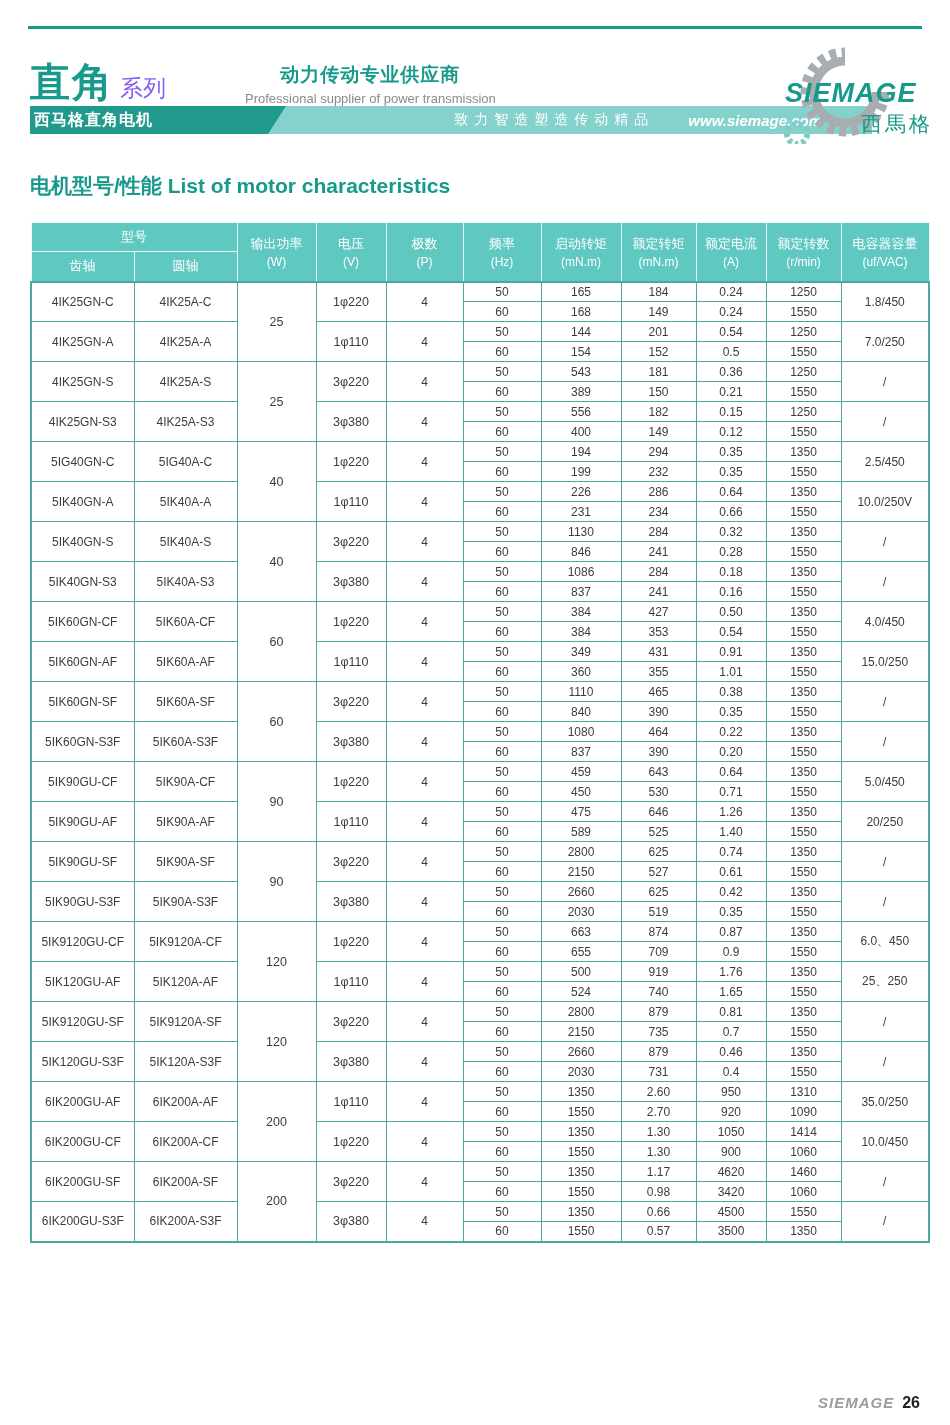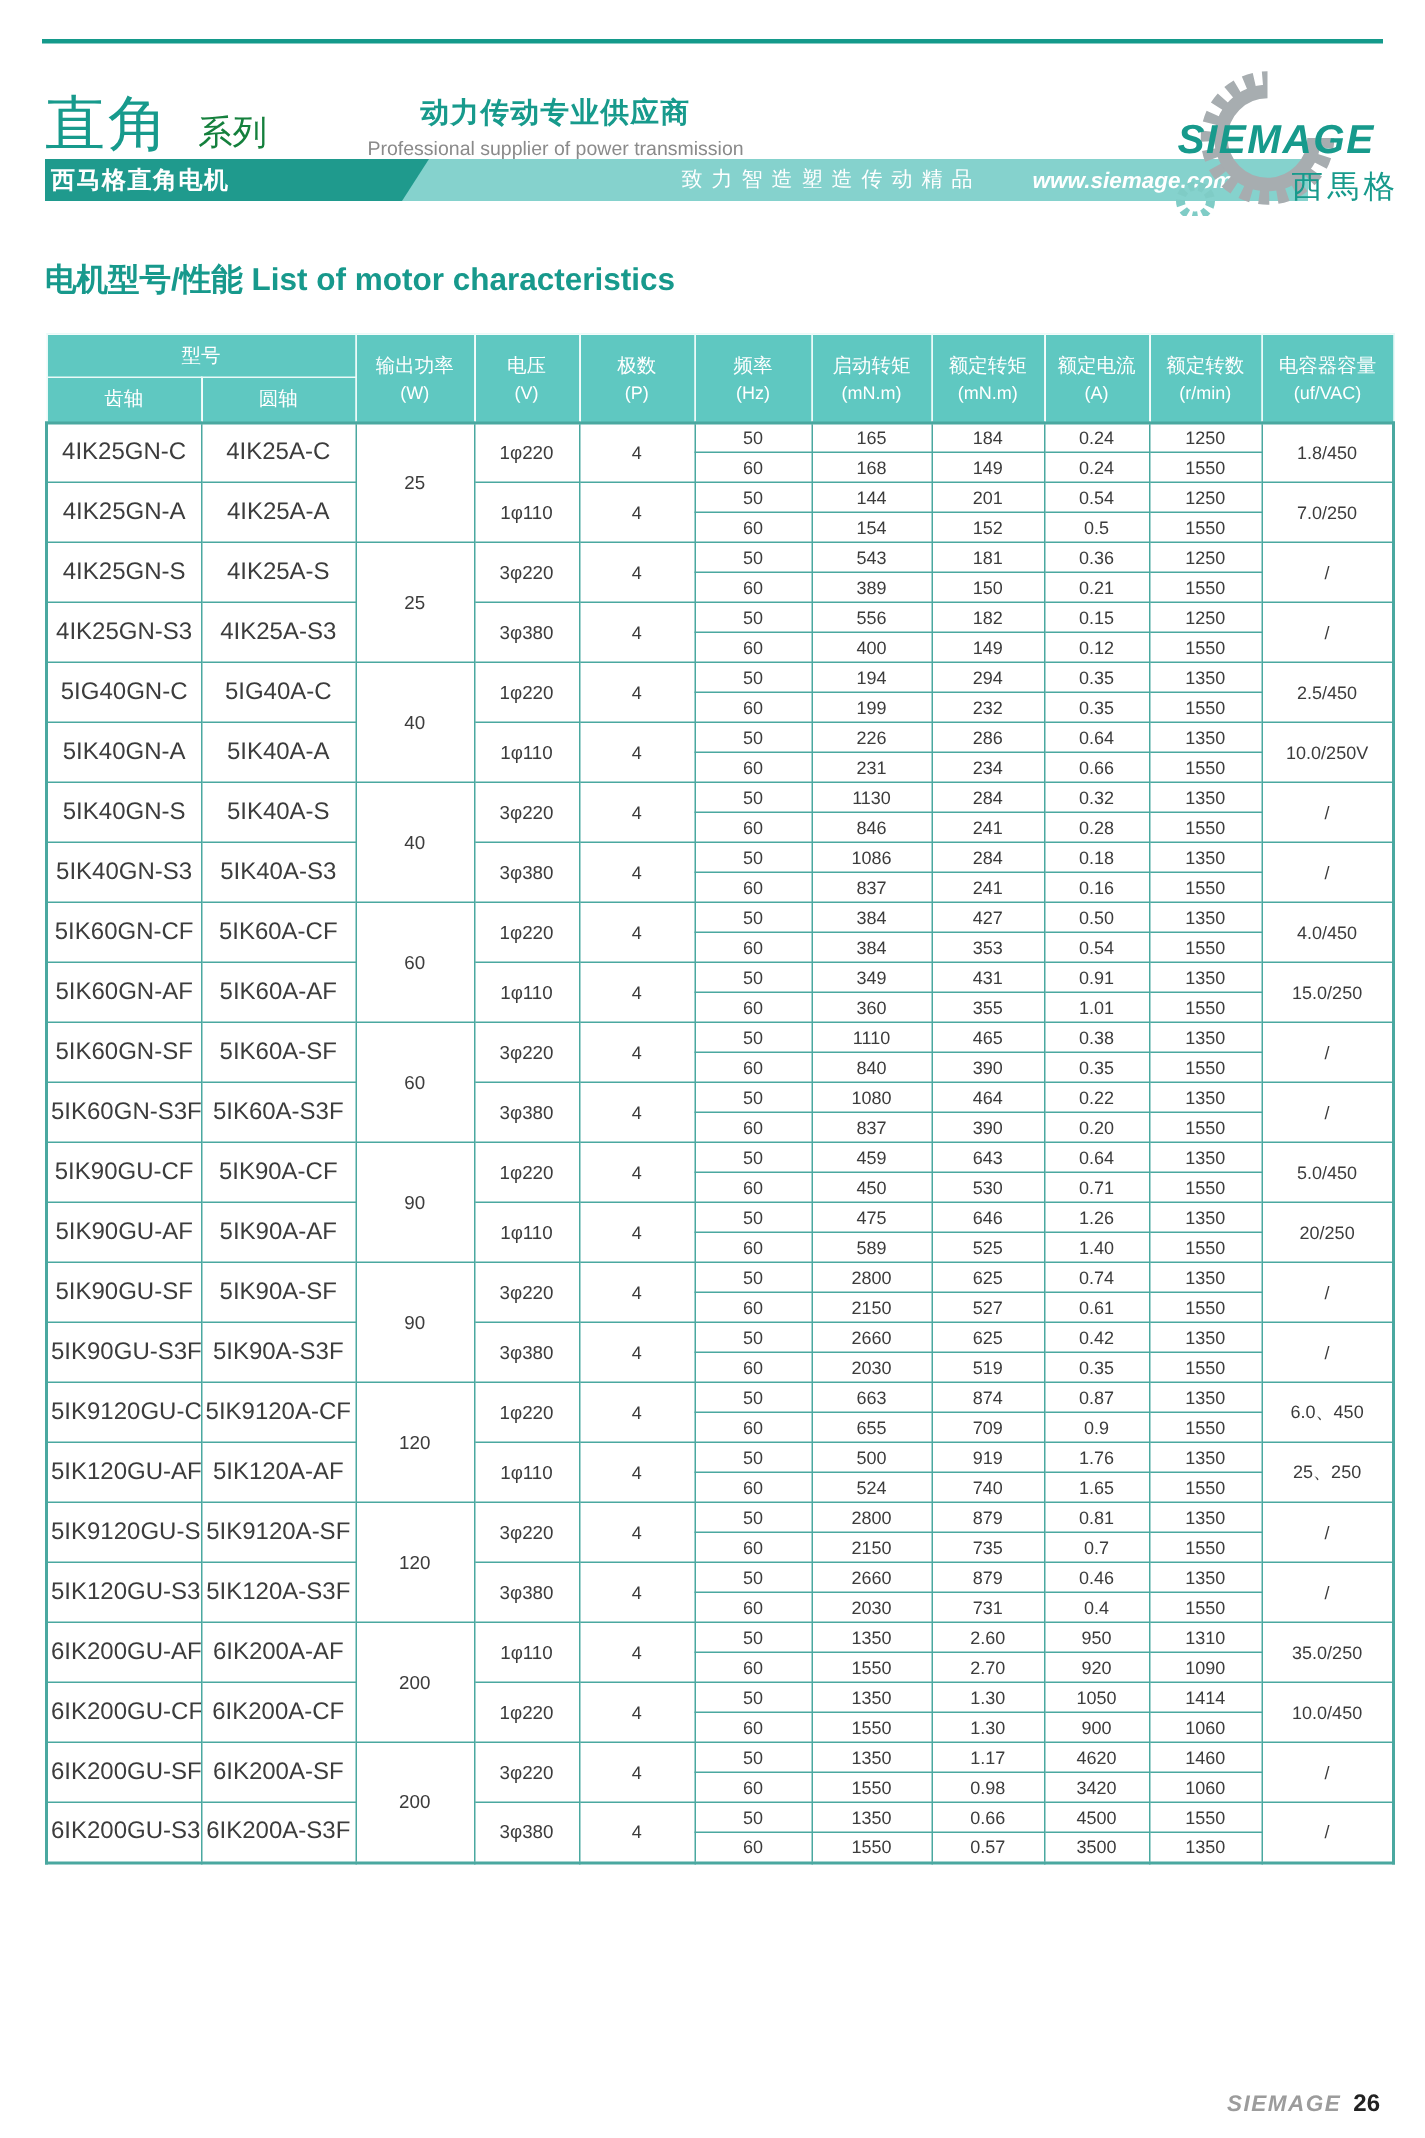--- a/index.html
+++ b/index.html
@@ -2,22 +2,22 @@
 <html><head>
 <meta charset="utf-8">
 <style>
   * { margin:0; padding:0; box-sizing:border-box; }
   body { background:#fff; font-family:"Liberation Sans", sans-serif; }
   .page { position:relative; width:950px; height:1425px; background:#fff; overflow:hidden; }
 
   
   .top-rule { position:absolute; left:28px; top:26px; width:894px; height:3px; background:#149a8b; }
   .brand-left { position:absolute; left:30px; top:55px; }
-  .brand-cn { font-size:40px; font-weight:normal; color:#179a8c; letter-spacing:2px; }
-  .brand-series { font-size:23px; color:#15803d; margin-left:18px; }
+  .brand-cn { font-size:40px; font-weight:bold; color:#179a8c; letter-spacing:2px; }
+  .brand-series { font-size:23px; color:#8b5cf6; margin-left:6px; }
   .tagline { position:absolute; left:245px; top:62px; }
   .tagline-cn { font-size:19px; font-weight:bold; color:#179a8c; letter-spacing:1px;text-align:center; }
   .tagline-en { font-size:13px; color:#8a8a8a; margin-top:3px; }
 
   .banner-light { position:absolute; left:30px; top:106px; width:842px; height:28px; background:#85d2cd; }
   .banner-dark  { position:absolute; left:30px; top:106px; width:256px; height:28px; background:#1f9a8d;
                   clip-path:polygon(0 0, 100% 0, calc(100% - 18px) 100%, 0 100%);
                   display:flex; align-items:center; }
   .banner-dark span { color:#fff; font-weight:bold; font-size:16px; padding-left:4px; letter-spacing:1px; }
   .banner-right { position:absolute; left:30px; top:106px; width:830px; height:28px;
@@ -38,21 +38,21 @@
   .tbl-wrap { position:absolute; left:30px; top:222px; width:806px; }
   table { border-collapse:collapse; width:898px; table-layout:fixed; }
   td, th { border:1px solid #4aa8a0; text-align:center; vertical-align:middle;
            font-size:12px; color:#3c3c3c; height:20px; padding:0 2px; overflow:hidden; white-space:nowrap; }
   thead th { background:#5fc8c1; color:#fff; border:1px solid #eafaf8; font-weight:normal; }
   thead tr.h1 th { height:29px; font-size:13px; }
   thead tr.h2 th { height:30px; font-size:13px; }
   thead th .unit { display:block; font-size:12px; margin-top:2px; }
   thead th.merged { height:61px; }
   tbody { border:2px solid #4aa8a0; }
-  td.c-model { font-size:16px;margin-top:12px; }
+  td.c-model { font-size:12px;margin-top:12px; }
   td.c-power, td.c-volt { font-size:12.5px; }
 
   
   .footer { position:absolute; right:30px; top:1394px; display:flex; align-items:baseline; gap:8px; }
   .footer-brand { color:#9c9c9c; font-weight:bold; font-style:italic; font-size:15px; letter-spacing:1px; }
   .footer-page { color:#222; font-weight:bold; font-size:16px; }
 </style>
 </head>
 <body>
 

